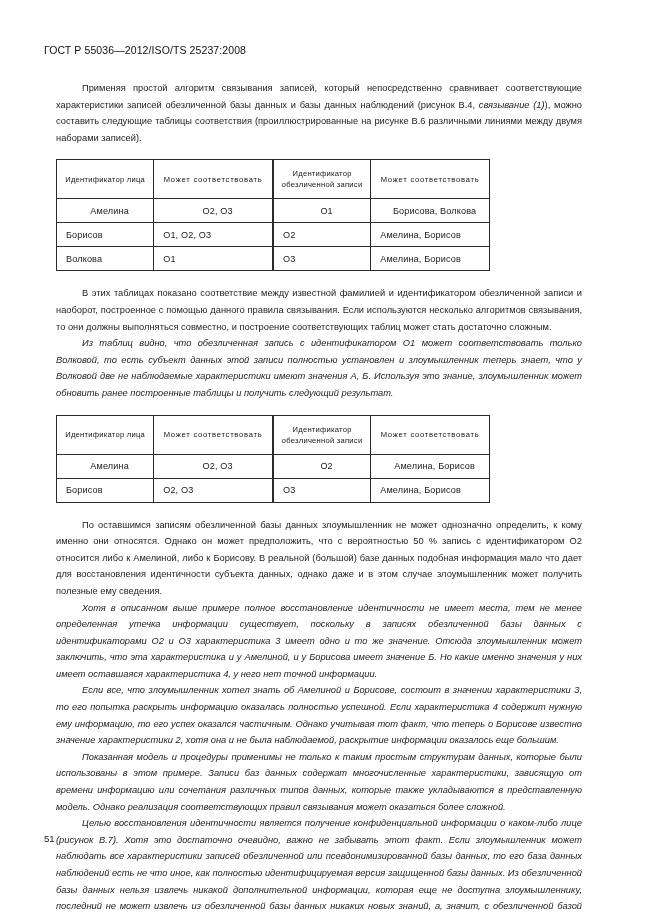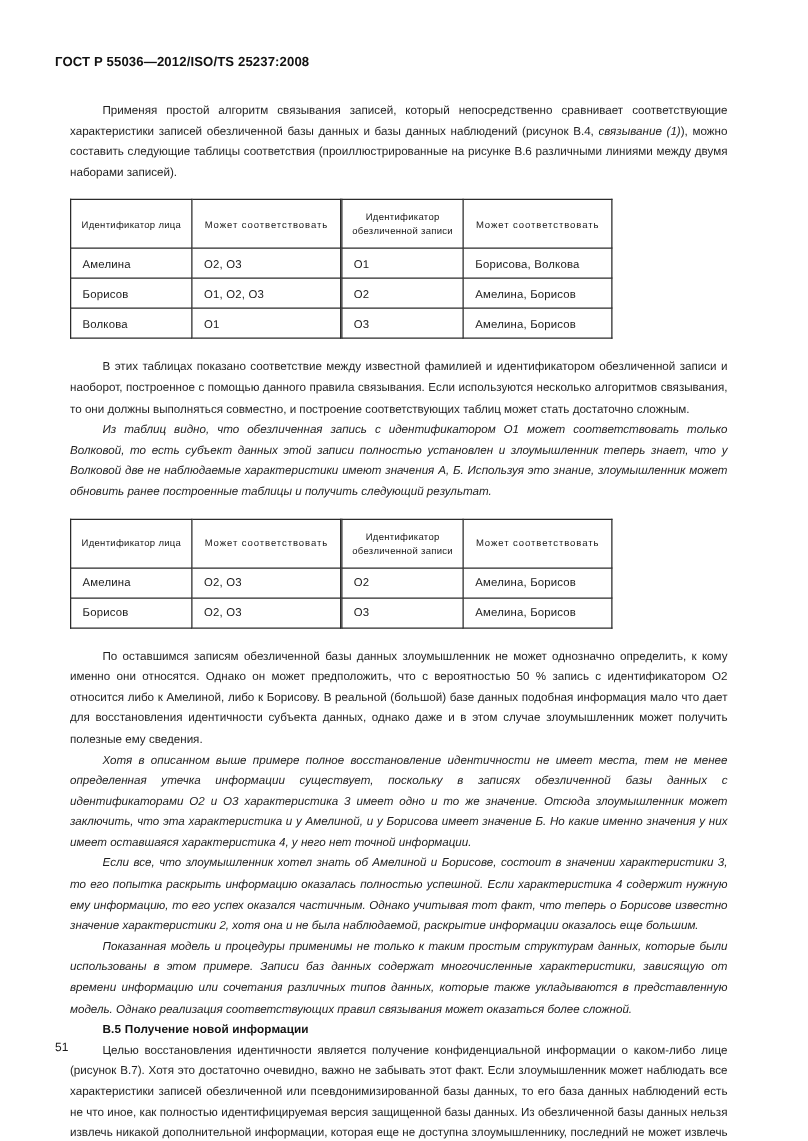--- a/index.html
+++ b/index.html
@@ -18,21 +18,21 @@
   .page {
     position: absolute;
     inset: 0;
     padding: 0;
   }
   .running-head {
     position: absolute;
     top: 44px;
     left: 44px;
     font-size: 10.5px;
-    font-weight: bold;
+    font-weight: normal;
     letter-spacing: 0.1px;
     white-space: nowrap;
     color: #111;
   }
   .content {
     position: absolute;
     top: 80px;
     left: 56px;
     width: 538px;
   }
@@ -87,20 +87,21 @@
   table.match-table tbody td {
     font-size: 9.1px;
     height: 23px;
     padding: 0 0 0 9px;
     text-align: left;
     color: #1a1a1a;
     letter-spacing: 0.15px;
   }
   table.match-table tbody tr:first-child td {
     border-top-width: 1.6px;
+    text-align: center;
   }
   col.c1 { width: 45%; }
   col.c2 { width: 55%; }
 
   h3.section-heading {
     margin: 0;
     font-size: 9.4px;
     font-weight: bold;
     text-indent: 26px;
     line-height: 16.6px;
@@ -245,21 +246,20 @@
 
     </div>
 
     <div class="spacer-tbl-bot"></div>
 
     <p class="body-par">По оставшимся записям обезличенной базы данных злоумышленник не может однозначно определить, к кому именно они относятся. Однако он может предположить, что с вероятностью 50 % запись с идентификатором О2 относится либо к Амелиной, либо к Борисову. В реальной (большой) базе данных подобная информация мало что дает для восстановления идентичности субъекта данных, однако даже и в этом случае злоумышленник может получить полезные ему сведения.</p>
     <p class="body-par">Хотя в описанном выше примере полное восстановление идентичности не имеет места, тем не менее определенная утечка информации существует, поскольку в записях обезличенной базы данных с идентификаторами О2 и О3 характеристика 3 имеет одно и то же значение. Отсюда злоумышленник может заключить, что эта характеристика и у Амелиной, и у Борисова имеет значение Б. Но какие именно значения у них имеет оставшаяся характеристика 4, у него нет точной информации.</p>
     <p class="body-par">Если все, что злоумышленник хотел знать об Амелиной и Борисове, состоит в значении характеристики 3, то его попытка раскрыть информацию оказалась полностью успешной. Если характеристика 4 содержит нужную ему информацию, то его успех оказался частичным. Однако учитывая тот факт, что теперь о Борисове известно значение характеристики 2, хотя она и не была наблюдаемой, раскрытие информации оказалось еще большим.</p>
     <p class="body-par">Показанная модель и процедуры применимы не только к таким простым структурам данных, которые были использованы в этом примере. Записи баз данных содержат многочисленные характеристики, зависящую от времени информацию или сочетания различных типов данных, которые также укладываются в представленную модель. Однако реализация соответствующих правил связывания может оказаться более сложной.</p>
 
-    <h3 class="section-heading"><span class="num">В.5</span><span>Получение новой информации</span></h3>
 
     <p class="body-par">Целью восстановления идентичности является получение конфиденциальной информации о каком-либо лице (рисунок В.7). Хотя это достаточно очевидно, важно не забывать этот факт. Если злоумышленник может наблюдать все характеристики записей обезличенной или псевдонимизированной базы данных, то его база данных наблюдений есть не что иное, как полностью идентифицируемая версия защищенной базы данных. Из обезличенной базы данных нельзя извлечь никакой дополнительной информации, которая еще не доступна злоумышленнику, последний не может извлечь из обезличенной базы данных никаких новых знаний, а, значит, с обезличенной базой данных не связаны угрозы обеспечению конфиденциальности. Вся информация и так доступна.</p>
 
   </div>
 
   <div class="folio">51</div>
 
 </div>
 
 </body></html>

